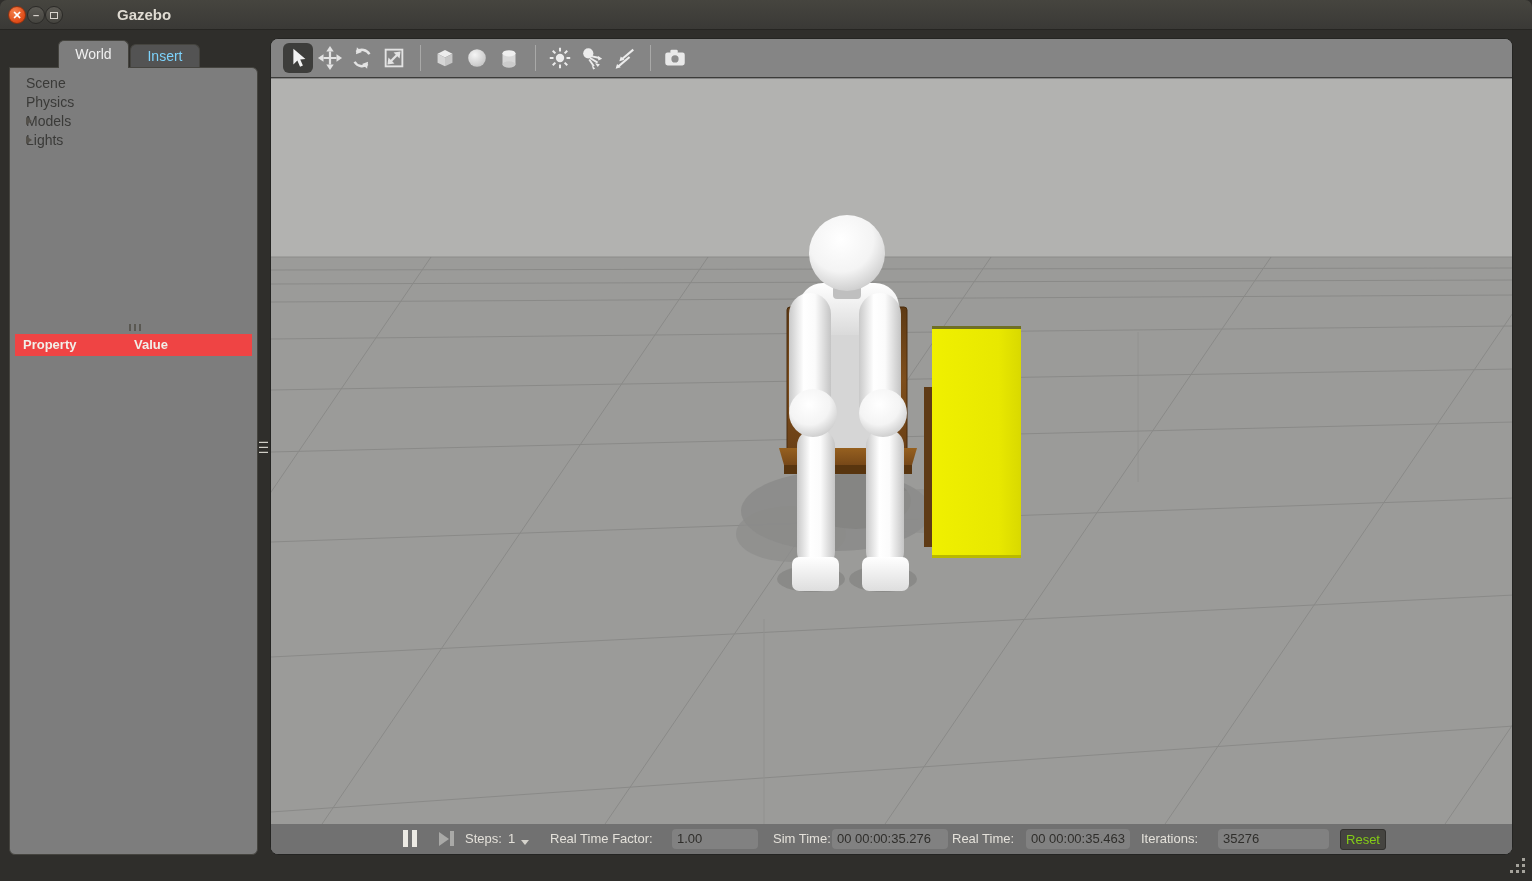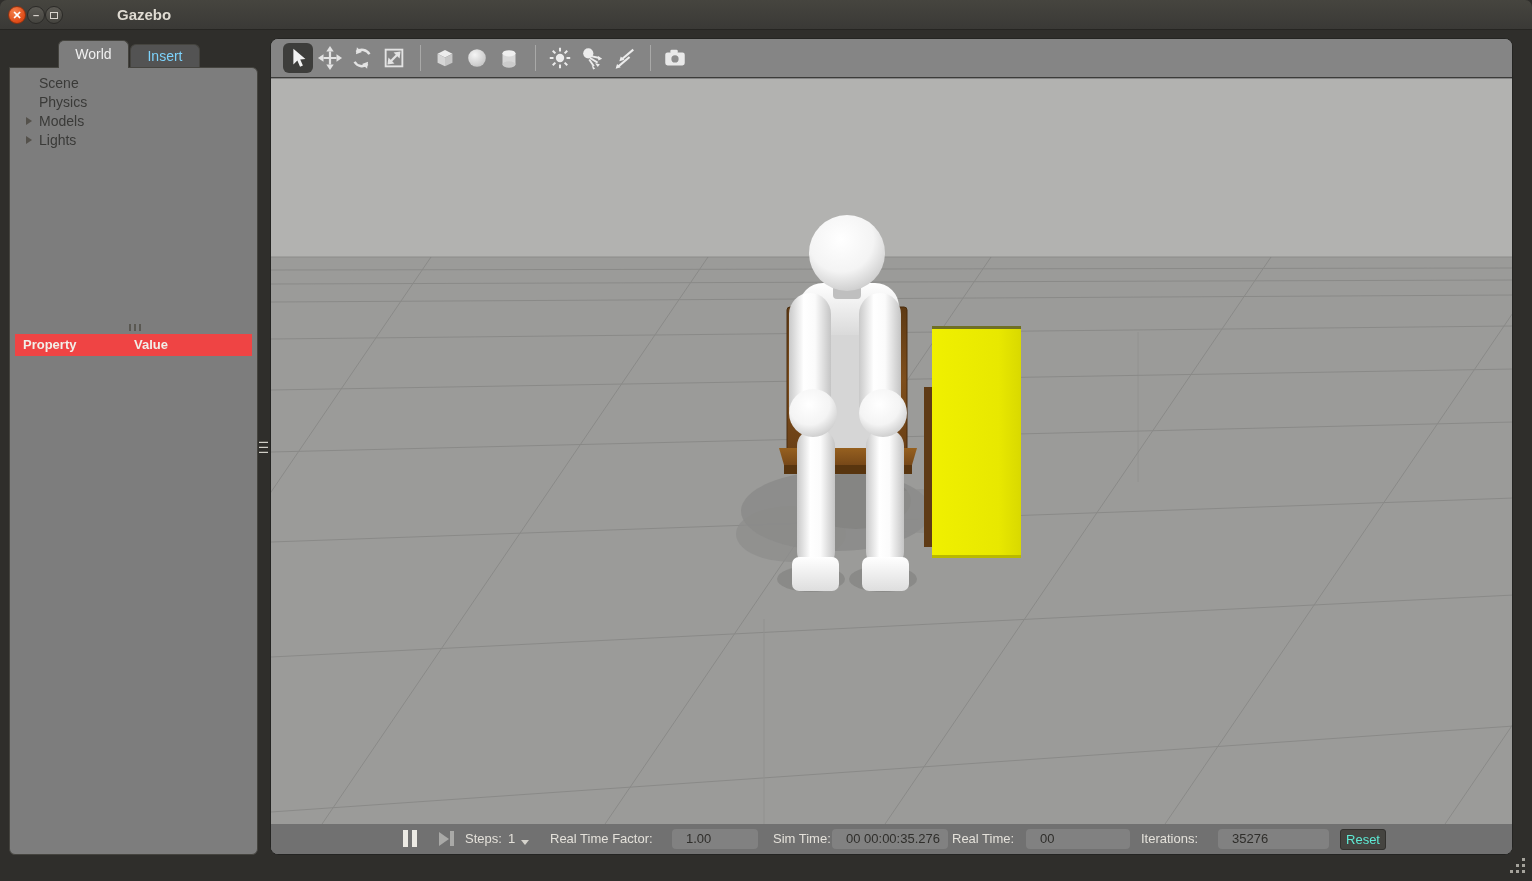--- a/index.html
+++ b/index.html
@@ -26,21 +26,21 @@
   .tab { position:absolute; text-align:center; font-size:14px;
          border:1px solid #45443f; border-bottom:none; border-radius:6px 6px 0 0;margin-left:48px; }
   .tab-world  { left:10px; top:40px; width:71px; height:28px; line-height:27px;
                 background:#7d7d7d; color:#f0f0f0; z-index:2; }
   .tab-insert { left:82px; top:44px; width:70px; height:24px; line-height:23px;
                 background:#535353; color:#7dd3fc; z-index:1; }
   .panel-body { position:absolute; left:9px; top:67px; width:249px; height:788px;
                 background:#7d7d7d; border:1px solid #45443f;
                 border-radius:0 6px 6px 6px; z-index:1; }
   .tree { position:absolute; left:0; top:6px; width:100%; }
-  .tree-item { position:relative; height:19px; line-height:19px; padding-left:29px;
+  .tree-item { position:relative; height:19px; line-height:19px; padding-left:16px;
                font-size:14px; color:#3a3a38; }
   .expander { position:absolute; left:16px; top:5px; width:0; height:0;
               border-left:6px solid #54514b; border-top:4px solid transparent;
               border-bottom:4px solid transparent; }
   .hsplit-handle { position:absolute; left:119px; top:256px; display:flex; gap:3px; }
   .hsplit-handle i { width:2px; height:7px; background:#d5d3cc; border:1px solid #5a5852; }
   .pv-header { position:absolute; left:5px; top:266px; width:237px; height:22px;
                background:#ef4444; color:#f1efe9; font-size:13px; font-weight:bold;
                line-height:22px; }
   .pv-col-prop { position:absolute; left:8px; }
@@ -63,34 +63,34 @@
   .tb-sep { width:1px; height:26px; background:#b6b6b4; margin:0 9px; opacity:.75; }
 
   .scene { position:absolute; left:0; top:40px; width:1243px; height:747px; }
   .scene svg { display:block; }
 
   
   .statusbar { position:absolute; left:0; bottom:0; width:100%; height:30px;
                background:#717171; color:#e4e1da; font-size:13px; }
   .sb-label { position:absolute; top:0; line-height:30px; }
   .sb-field { position:absolute; top:5px; height:20px; line-height:20px;
-              background:#818181; border-radius:4px; padding-left:14px;
+              background:#818181; border-radius:4px; padding-left:5px;
               color:#2f2e2b; font-size:13px; }
   .pause-btn { position:absolute; left:132px; top:6px; display:flex; gap:4px; }
   .pause-btn i { width:5px; height:17px; background:#eceae4; }
   .step-btn { position:absolute; left:168px; top:7px; display:flex; align-items:center; }
   .step-btn .tri { width:0; height:0; border-left:10px solid #a9a9a7;
                    border-top:7px solid transparent; border-bottom:7px solid transparent; }
   .step-btn .bar { width:4px; height:15px; background:#a9a9a7; margin-left:1px; }
   .steps-arrow { position:absolute; left:250px; top:16px; width:0; height:0;
                  border-top:5px solid #d6d4cd; border-left:4px solid transparent;
                  border-right:4px solid transparent; }
   .reset-btn { position:absolute; left:1069px; top:5px; width:46px; height:21px;
                background:#454440; border:1px solid #32312e; border-radius:3px;
-               color:#5eead4; text-align:center; line-height:19px; font-size:13px; }
+               color:#84cc16; text-align:center; line-height:19px; font-size:13px; }
 
   .resize-grip { position:absolute; left:1506px; top:856px; }
 </style>
 </head>
 <body>
 
 <div class="titlebar">
   <div class="winbtn btn-close">✕</div>
   <div class="winbtn btn-min">–</div>
   <div class="winbtn btn-max">

